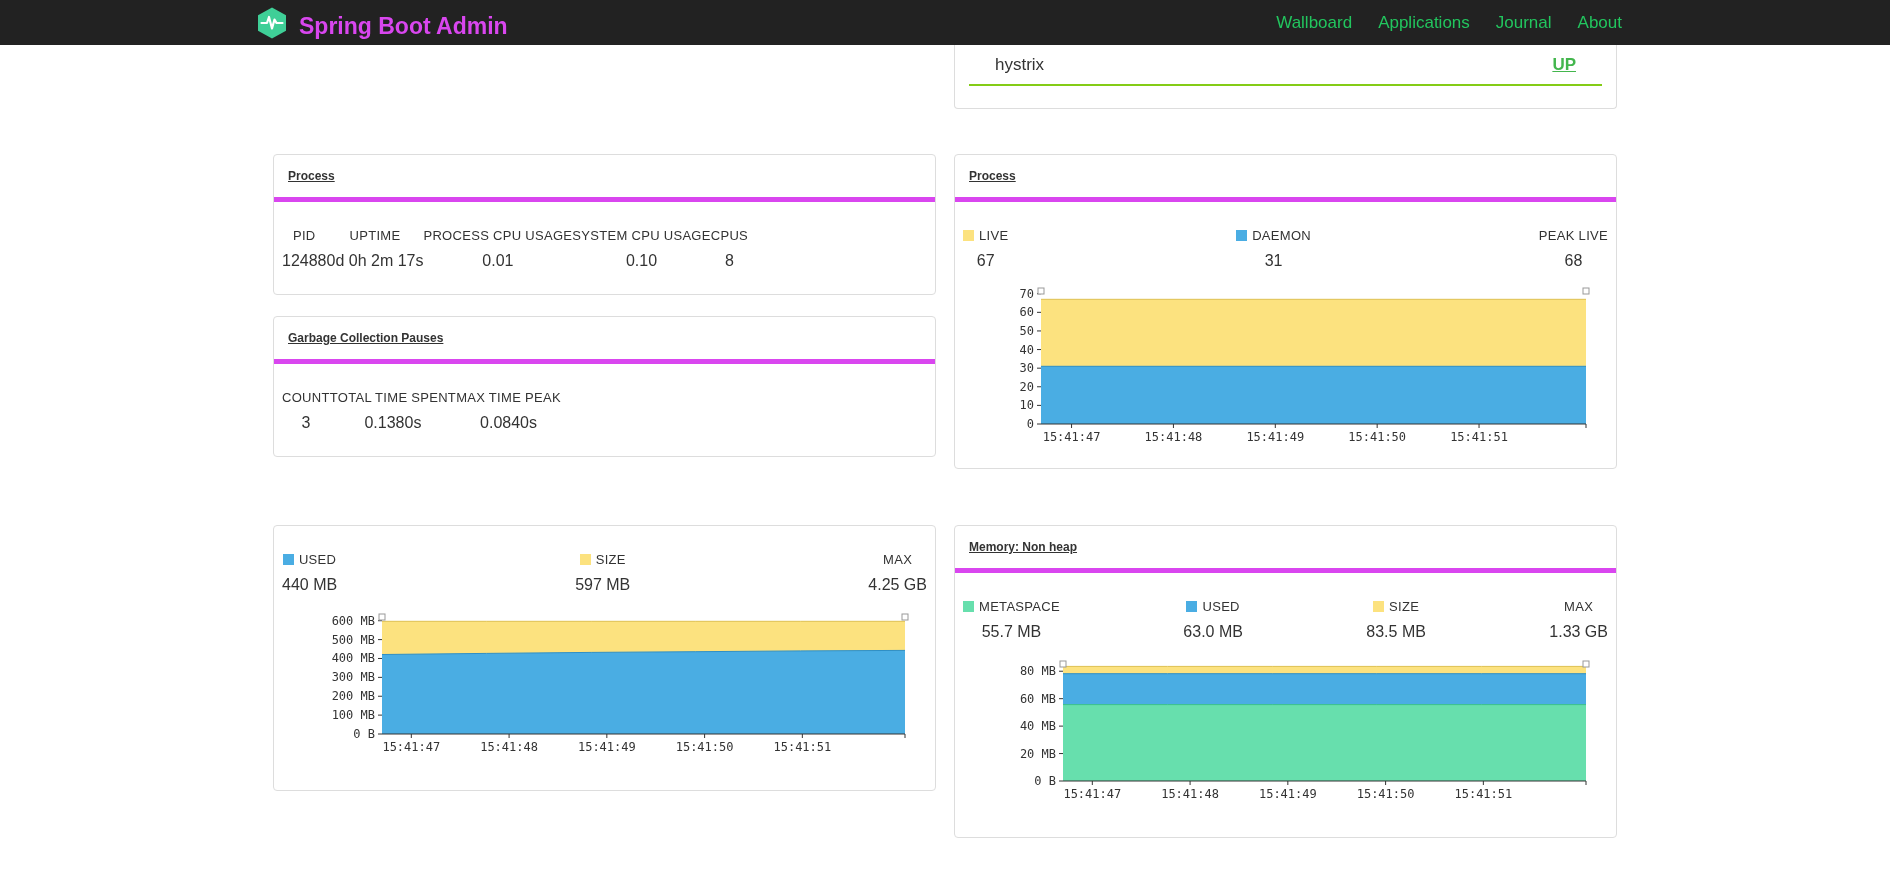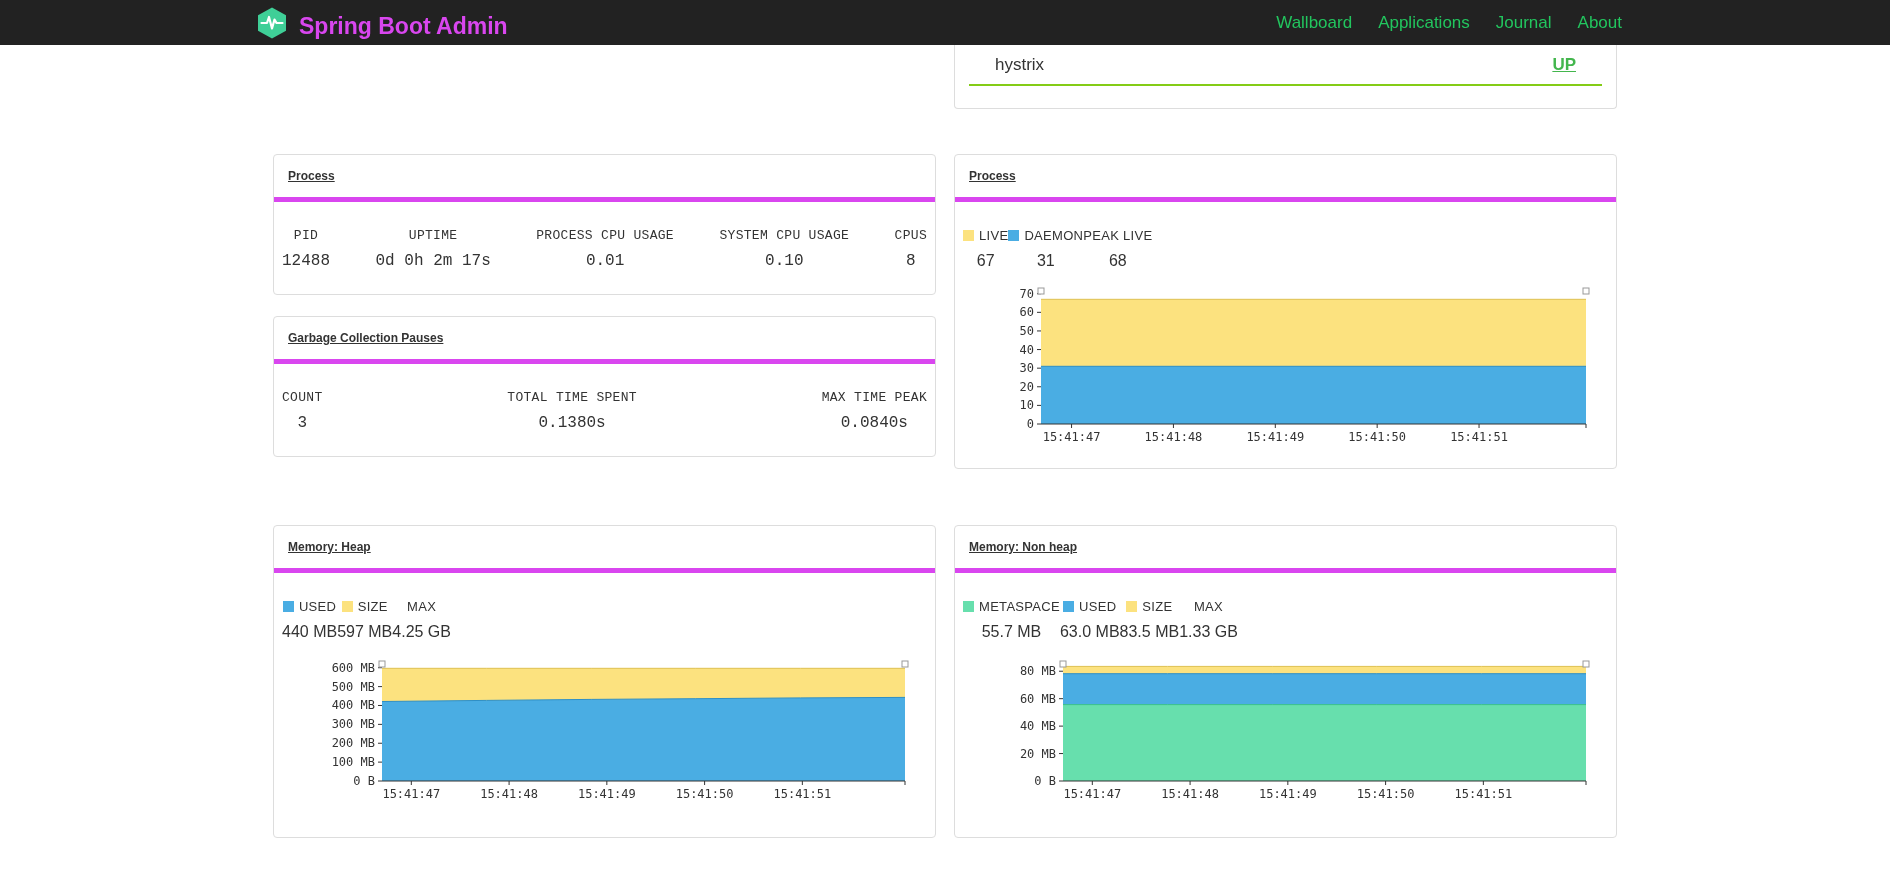--- a/index.html
+++ b/index.html
@@ -25,23 +25,23 @@
   .panel { background:#fff; border:1px solid #ddd; border-radius:4px; width:663px; }
   .panel-heading { padding:14px; border-bottom:5px solid #d946ef; font-size:12px; font-weight:bold;text-decoration:underline; }
   .panel.partial { border-top:none; border-radius:0 0 4px 4px; height:64px; }
   .app-row { margin:0 14px; padding:10px 26px 9px; border-bottom:2px solid #84cc16;
              display:flex; justify-content:space-between; align-items:center;
              font-size:17px; cursor:pointer; }
   .status-up { font-weight:bold; }
   .panel.small { margin-bottom:21px; }
 
   
-  .stats { display:flex; justify-content:space-between; text-align:center;
-           padding:26px 8px 24px;font-family:Liberation Mono, monospace; }
-  .legend { display:flex; justify-content:flex-start; text-align:center;
+  .stats { display:flex; justify-content:flex-start; text-align:center;
+           padding:26px 8px 24px; }
+  .legend { display:flex; justify-content:space-between; text-align:center;
             padding:26px 8px 6px; }
   .stat-label { font-size:13px; letter-spacing:0.3px; white-space:nowrap; }
   .stat-value { font-size:16px; margin-top:9px; white-space:nowrap; }
   .sq { display:inline-block; width:11px; height:11px; margin-right:5px; vertical-align:-1px; }
 
   
   .chart { height:168px; margin:6px 14px 18px; }
   .chart.mem { height:152px; margin:8px 14px 30px; }
 </style>
 </head>
@@ -180,21 +180,20 @@
               <rect x="69" y="6" width="6" height="6" fill="#fff" stroke="#999" stroke-width="1"></rect>
               <rect x="614" y="6" width="6" height="6" fill="#fff" stroke="#999" stroke-width="1"></rect>
             </svg></div>
       </div>
     </div>
   </div>
 
   <div class="row">
     <div class="col">
       <div class="panel">
-        <div class="panel-heading">Memory: Heap</div>
         <div class="legend">
           <div class="stat">
             <div class="stat-label"><i class="sq" style="background: rgb(74, 173, 227);"></i><span>USED</span></div>
             <div class="stat-value">440 MB</div>
           </div>
           <div class="stat">
             <div class="stat-label"><i class="sq" style="background: rgb(252, 226, 127);"></i><span>SIZE</span></div>
             <div class="stat-value">597 MB</div>
           </div>
           <div class="stat">

